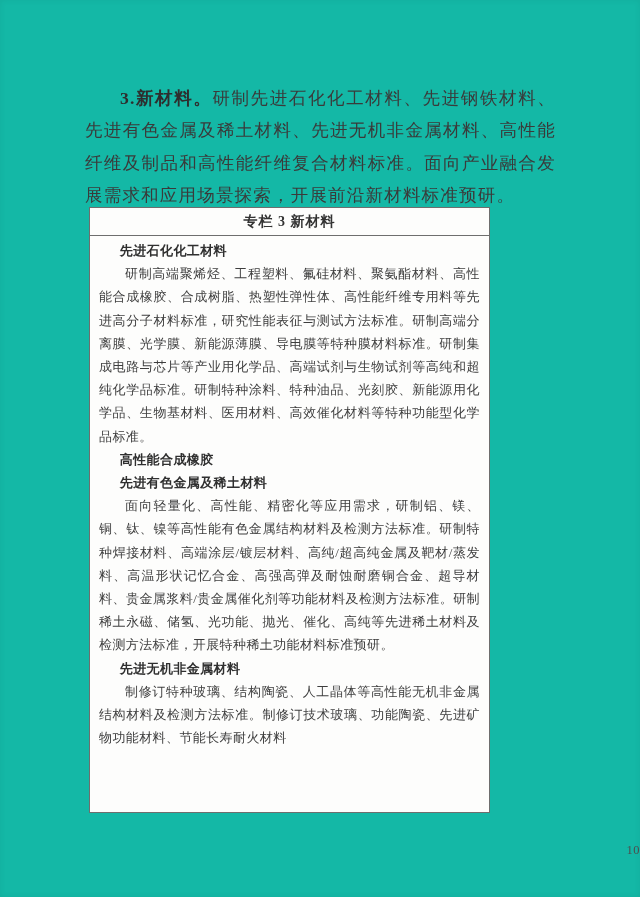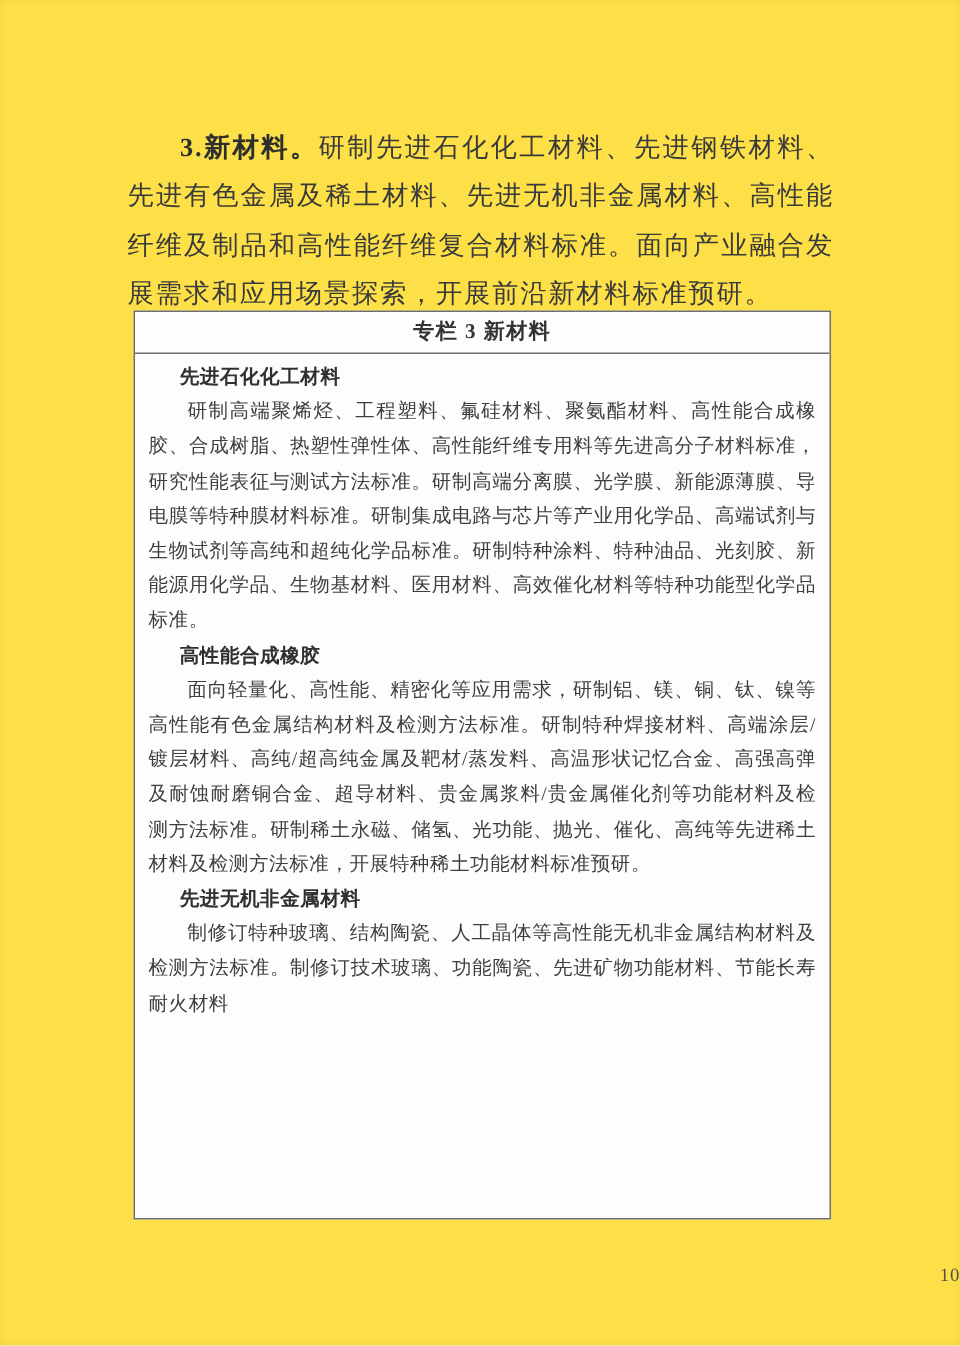--- a/index.html
+++ b/index.html
@@ -4,21 +4,21 @@
 <style>
   html, body {
     margin: 0;
     padding: 0;
     background: #f6f6f5;
   }
   .page {
     position: relative;
     width: 640px;
     height: 897px;
-    background: #fde047;
+    background: #14b8a6;
     font-family: "Liberation Serif", "DejaVu Serif", serif;
     color: #3c3c3c;
     overflow: hidden;
     box-shadow: inset 0 0 6px rgba(0,0,0,0.06);
   }
   
   .intro {
     position: absolute;
     left: 85px;
     top: 64px;
@@ -32,21 +32,21 @@
   }
   .intro .lead {
     font-weight: bold;
     color: #2e2e2e;
   }
   
   .callout {
     position: absolute;
     left: 89px;
     top: 207px;
-    width: 465px;
+    width: 401px;
     height: 606px;
     border: 1px solid #6e6e6e;
     box-sizing: border-box;
     overflow: hidden;
     background: #fdfdfc;
   }
   .callout-title {
     height: 27px;
     line-height: 27px;
     text-align: center;
@@ -96,20 +96,21 @@
 
   <div class="callout">
     <div class="callout-title">专栏 3  新材料</div>
     <div class="callout-body">
 
       <p class="sec-heading">先进石化化工材料</p>
       <p class="sec-body">研制高端聚烯烃、工程塑料、氟硅材料、聚氨酯材料、高性能合成橡胶、合成树脂、热塑性弹性体、高性能纤维专用料等先进高分子材料标准，研究性能表征与测试方法标准。研制高端分离膜、光学膜、新能源薄膜、导电膜等特种膜材料标准。研制集成电路与芯片等产业用化学品、高端试剂与生物试剂等高纯和超纯化学品标准。研制特种涂料、特种油品、光刻胶、新能源用化学品、生物基材料、医用材料、高效催化材料等特种功能型化学品标准。</p>
 
       <p class="sec-heading">高性能合成橡胶</p>
 
+      <p class="sec-heading">先进有色金属及稀土材料</p>
       <p class="sec-body">面向轻量化、高性能、精密化等应用需求，研制铝、镁、铜、钛、镍等高性能有色金属结构材料及检测方法标准。研制特种焊接材料、高端涂层/镀层材料、高纯/超高纯金属及靶材/蒸发料、高温形状记忆合金、高强高弹及耐蚀耐磨铜合金、超导材料、贵金属浆料/贵金属催化剂等功能材料及检测方法标准。研制稀土永磁、储氢、光功能、抛光、催化、高纯等先进稀土材料及检测方法标准，开展特种稀土功能材料标准预研。</p>
 
       <p class="sec-heading">先进无机非金属材料</p>
       <p class="sec-body">制修订特种玻璃、结构陶瓷、人工晶体等高性能无机非金属结构材料及检测方法标准。制修订技术玻璃、功能陶瓷、先进矿物功能材料、节能长寿耐火材料</p>
 
     </div>
   </div>
 
   <div class="page-number">10</div>
 

